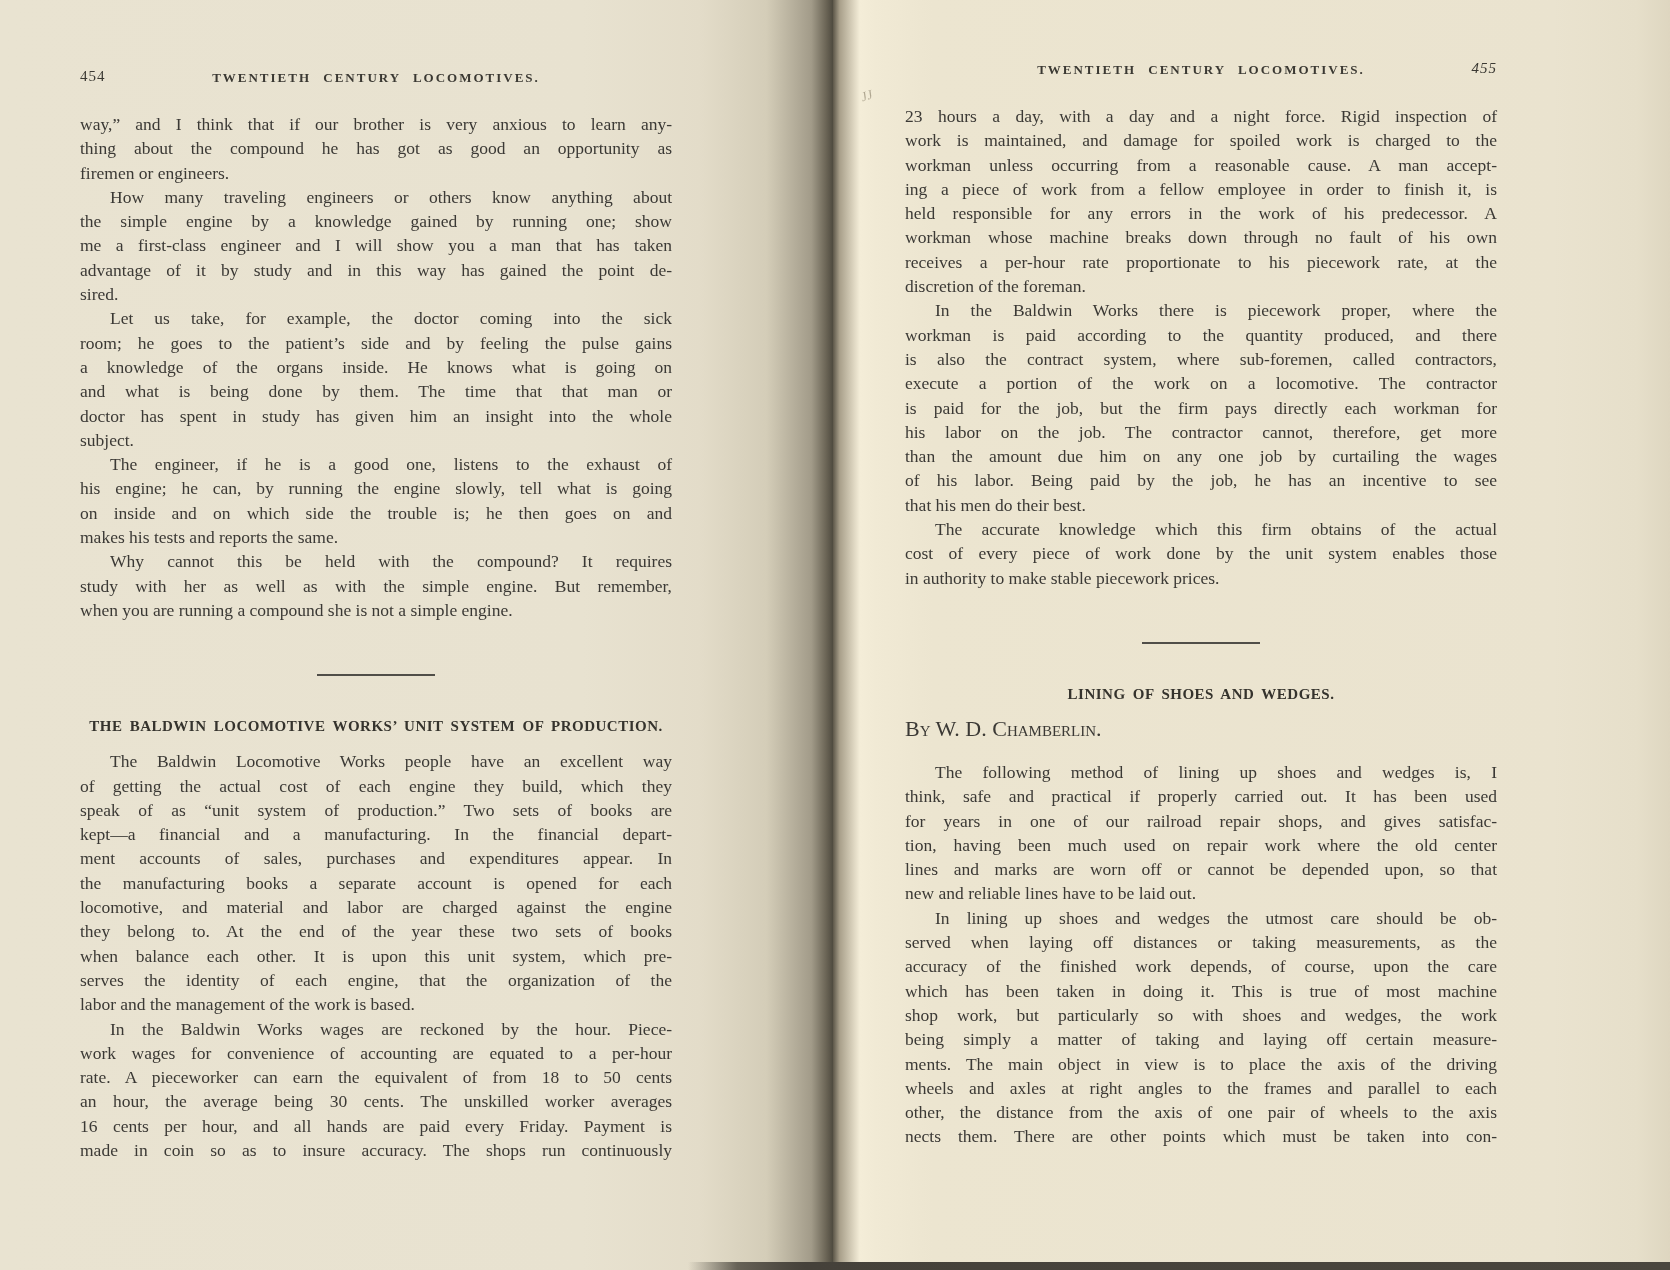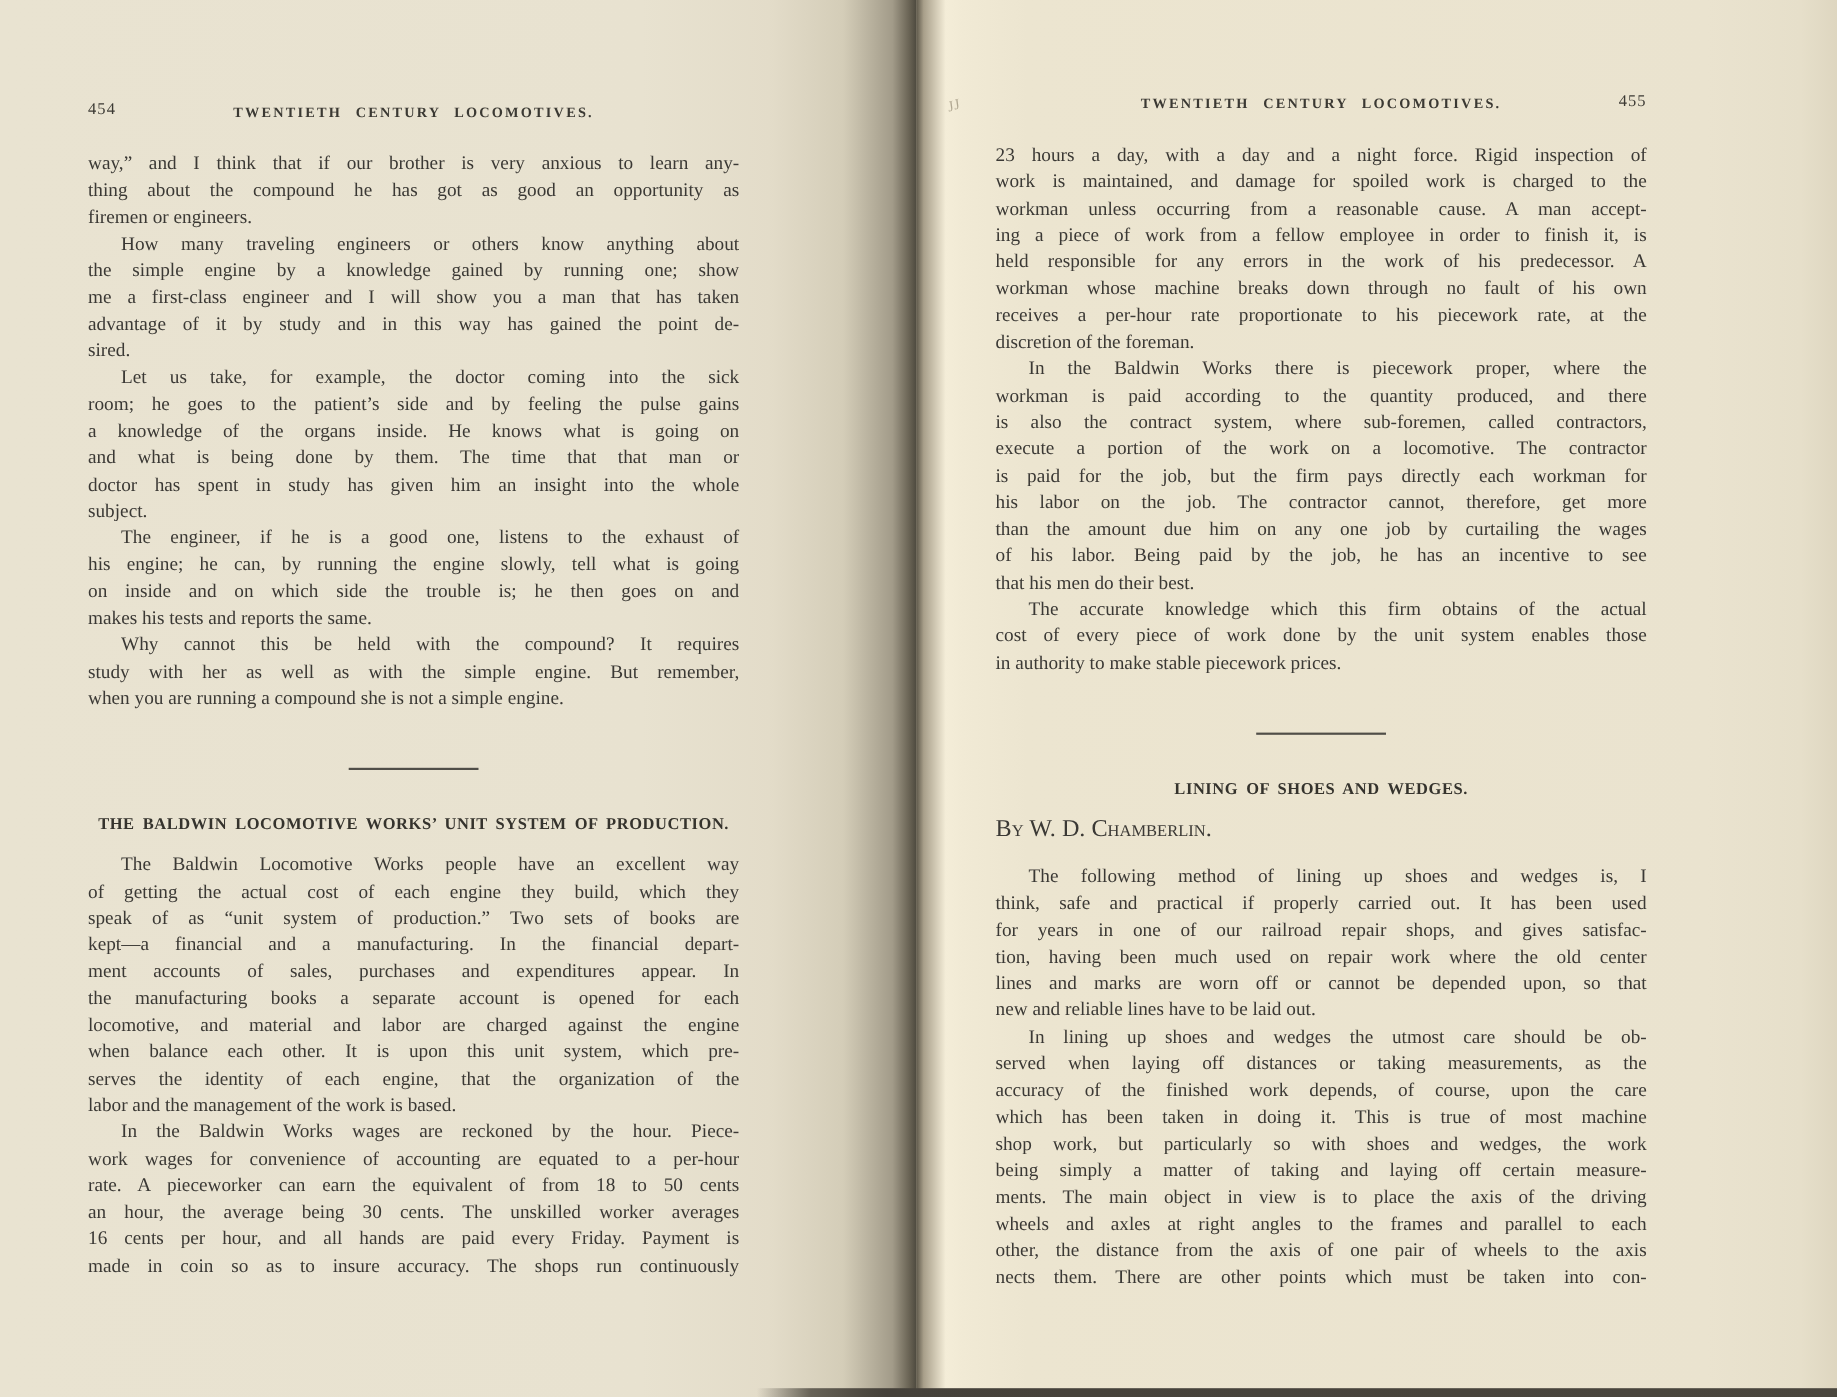--- a/index.html
+++ b/index.html
@@ -16,36 +16,36 @@
     background:linear-gradient(90deg,
       #e9e3d1 0%, #e8e2d0 70%, #e3dcc9 84%,
       #d4cdb8 92%, #a29b89 97.4%, #6a6455 99.2%, #4e4a3f 100%);
   }
   .page-right{
     left:833px;width:837px;
     background:linear-gradient(90deg,
       #5d5749 0%, #a89f8a 0.8%, #f4edd8 3.2%, #f1ead5 5%,
       #ece5d0 12%, #eae3cf 86%, #e6dfca 96%, #ded6c0 100%);
   }
-  .text-col{position:absolute;width:592px;margin-top:24px;}
+  .text-col{position:absolute;width:592px;}
   .page-left  .text-col{left:80px;top:64px;}
   .page-right .text-col{left:72px;top:56px;}
   .page-header{position:relative;height:28px;margin-bottom:20px;}
   .running-head{
     display:block;text-align:center;
     font-size:13px;font-weight:bold;
     letter-spacing:2px;word-spacing:7px;
     color:#3b3933;padding-top:6px;
   }
   .page-num{
     position:absolute;top:4px;
     font-size:15px;color:#3b3933;letter-spacing:1px;
   }
   .page-num.num-left{left:0;}
-  .page-num.num-right{right:0;}
+  .page-num.num-right{right:0;font-style:italic;}
   .page-body{position:relative;}
   .paragraph{margin:0;}
   .line{
     font-size:17.5px;line-height:24.3px;
     text-align:justify;text-align-last:justify;
     color:#3b3935;
   }
   .line.indent{text-indent:30px;}
   .line.endp{text-align-last:left;}
   .rule-wrap{height:2px;margin:52px 0 40px 0;position:relative;}
@@ -126,20 +126,21 @@
           </div>
           <div class="heading">THE BALDWIN LOCOMOTIVE WORKS’ UNIT SYSTEM OF PRODUCTION.</div>
           <div class="paragraph">
             <div class="line indent">The Baldwin Locomotive Works people have an excellent way</div>
             <div class="line">of getting the actual cost of each engine they build, which they</div>
             <div class="line">speak of as “unit system of production.” Two sets of books are</div>
             <div class="line">kept—a financial and a manufacturing. In the financial depart-</div>
             <div class="line">ment accounts of sales, purchases and expenditures appear. In</div>
             <div class="line">the manufacturing books a separate account is opened for each</div>
             <div class="line">locomotive, and material and labor are charged against the engine</div>
+            <div class="line">they belong to. At the end of the year these two sets of books</div>
             <div class="line">when balance each other. It is upon this unit system, which pre-</div>
             <div class="line">serves the identity of each engine, that the organization of the</div>
             <div class="line endp">labor and the management of the work is based.</div>
           </div>
           <div class="paragraph">
             <div class="line indent">In the Baldwin Works wages are reckoned by the hour. Piece-</div>
             <div class="line">work wages for convenience of accounting are equated to a per-hour</div>
             <div class="line">rate. A pieceworker can earn the equivalent of from 18 to 50 cents</div>
             <div class="line">an hour, the average being 30 cents. The unskilled worker averages</div>
             <div class="line">16 cents per hour, and all hands are paid every Friday. Payment is</div>

